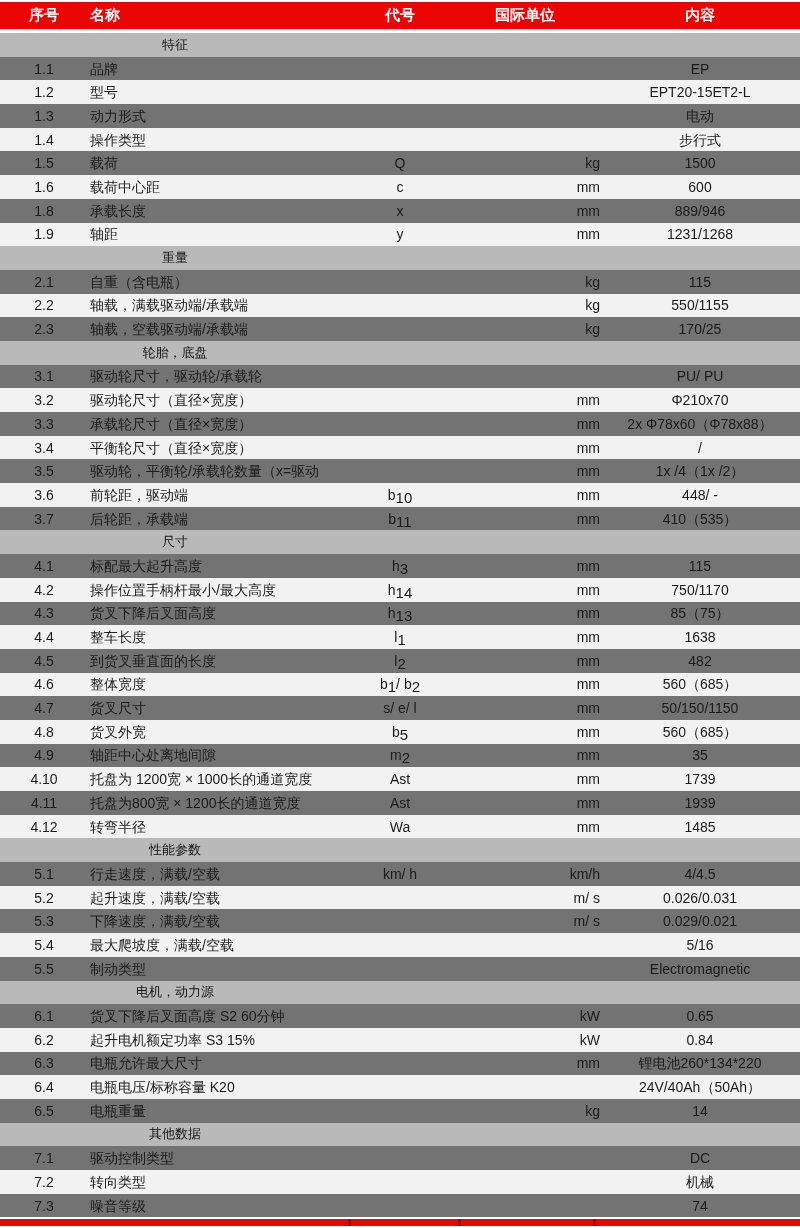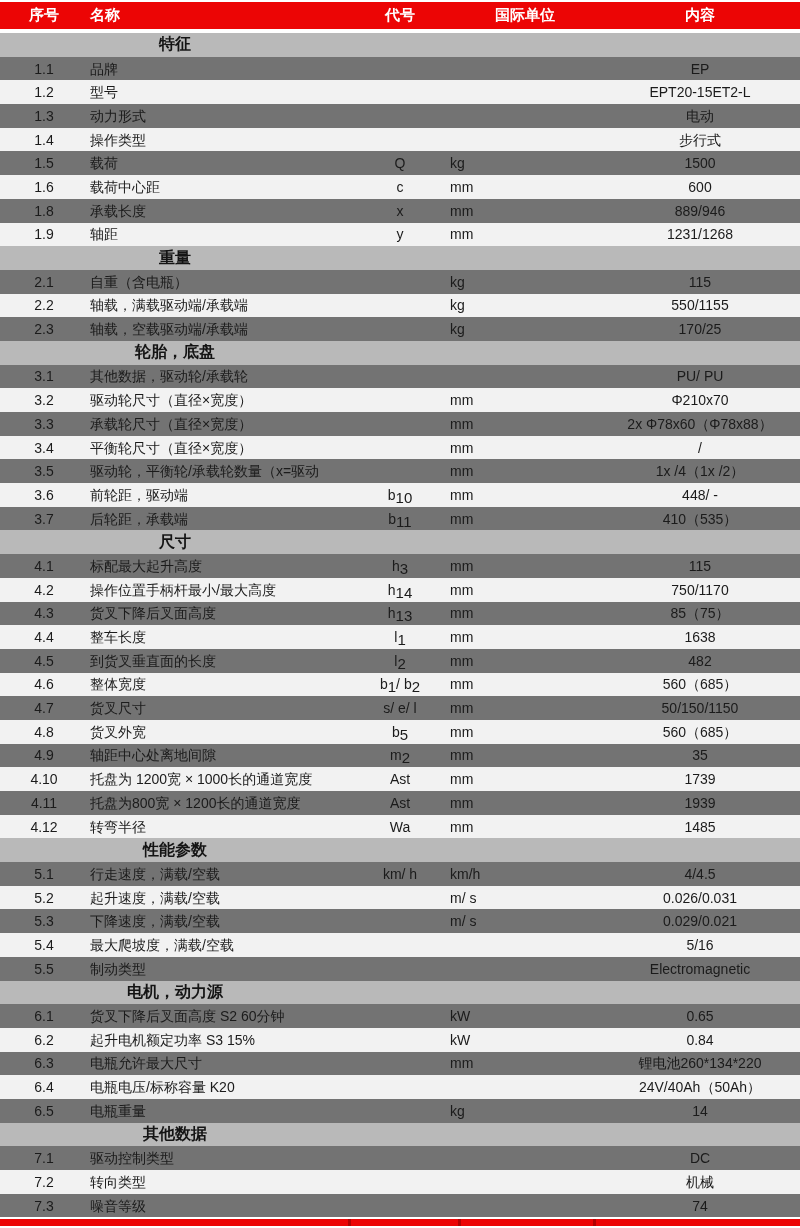--- a/index.html
+++ b/index.html
@@ -26,34 +26,34 @@
   .h-center{text-align:center;}
   .h-left{text-align:left;padding-left:2px;}
 
   
   .tbody{position:absolute;top:33px;left:0;width:800px;}
   .section-band{
     width:800px;height:23.7px;background:var(--section-gray);
     display:flex;align-items:center;
   }
   .section-title{
-    width:350px;text-align:center;font-weight:bold;font-size:16px;color:#141414;
+    width:350px;text-align:center;font-weight:normal;font-size:13px;color:#141414;
     white-space:nowrap;
   }
   .row{
     display:grid;grid-template-columns:88px 262px 100px 150px 200px;
     width:800px;height:23.7px;align-items:center;
     font-size:14px;background:#737373;
   }
   .row.stripe{background:var(--row-stripe);}
   .cell{white-space:nowrap;overflow:visible;line-height:1;}
   .col-no{text-align:center;}
   .col-name{text-align:left;padding-left:2px;}
   .col-symbol{text-align:center;}
-  .col-unit{text-align:left;}
+  .col-unit{text-align:right;}
   .col-value{text-align:center;}
   sub{font-size:15px;line-height:0;vertical-align:-3px;}
 
   
   .bottom-bar{
     position:absolute;left:0;bottom:2px;width:800px;height:7px;
     background:var(--accent-red);
   }
   .bottom-bar .seg{
     position:absolute;top:0;height:100%;width:3px;background:rgba(130,0,0,0.55);
@@ -157,21 +157,21 @@
         <div class="cell col-name">轴载，空载驱动端/承载端</div>
         <div class="cell col-symbol"></div>
         <div class="cell col-unit">kg</div>
         <div class="cell col-value">170/25</div>
       </div>
       <div class="section-band">
         <div class="section-title">轮胎，底盘</div>
       </div>
       <div class="row">
         <div class="cell col-no">3.1</div>
-        <div class="cell col-name">其他数据，驱动轮/承载轮</div>
+        <div class="cell col-name">驱动轮尺寸，驱动轮/承载轮</div>
         <div class="cell col-symbol"></div>
         <div class="cell col-unit"></div>
         <div class="cell col-value">PU/ PU</div>
       </div>
       <div class="row stripe">
         <div class="cell col-no">3.2</div>
         <div class="cell col-name">驱动轮尺寸（直径×宽度）</div>
         <div class="cell col-symbol"></div>
         <div class="cell col-unit">mm</div>
         <div class="cell col-value">Φ210x70</div>

